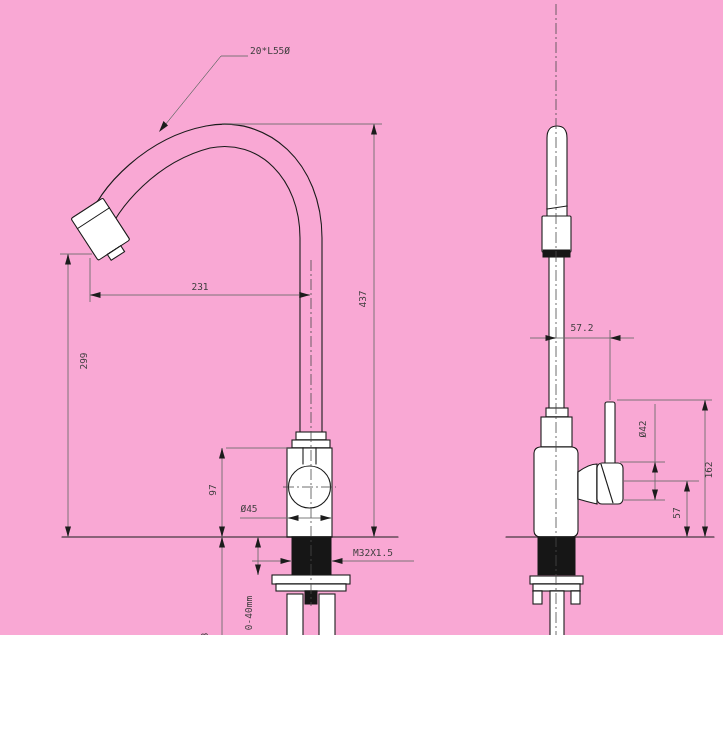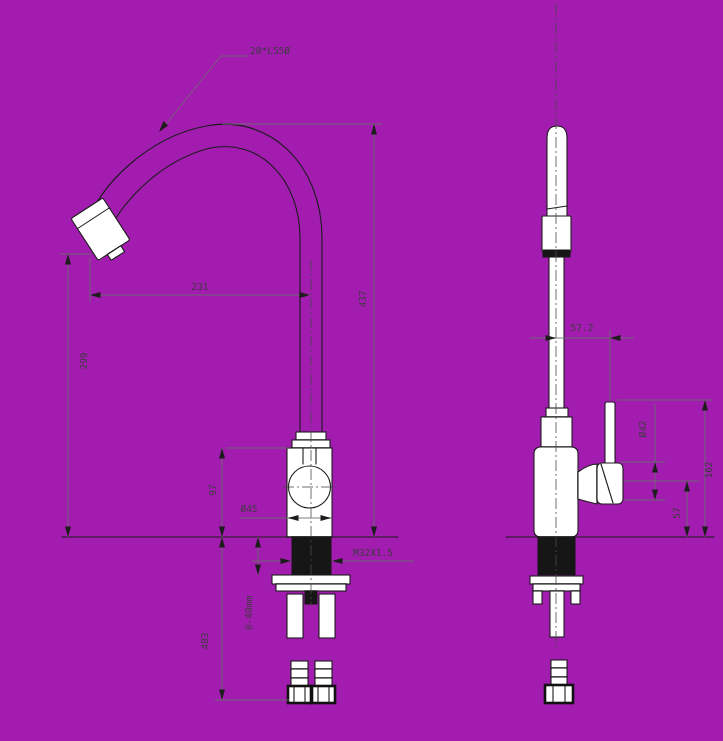--- a/index.html
+++ b/index.html
@@ -1,16 +1,16 @@
 <!DOCTYPE html>
 <html><head>
 <meta charset="utf-8">
 <style>
   html,body{margin:0;padding:0;background:#ffffff;}
-  .page{width:723px;height:741px;background:#a21caf;position:relative;overflow:hidden;}
+  .page{width:723px;height:635px;background:#f9a8d4;position:relative;overflow:hidden;}
   svg{display:block;}
   .geo{stroke:#1c1c1c;stroke-width:1.1;fill:none;stroke-linecap:round;}
   .geof{stroke:#1c1c1c;stroke-width:1.1;fill:#ffffff;}
   .solid{fill:#161616;stroke:#161616;stroke-width:1;}
   .thick{stroke:#111;stroke-width:2.6;fill:#ffffff;}
   .dim{stroke:#6e6e6e;stroke-width:0.9;fill:none;}
   .cl{stroke:#4a4a4a;stroke-width:0.8;fill:none;stroke-dasharray:11 3 2 3;}
   .arr{fill:#1c1c1c;stroke:none;}
   .txt{font-family:"DejaVu Sans Mono","Liberation Mono",monospace;font-size:9.5px;fill:#3d3d3d;}
 </style>

